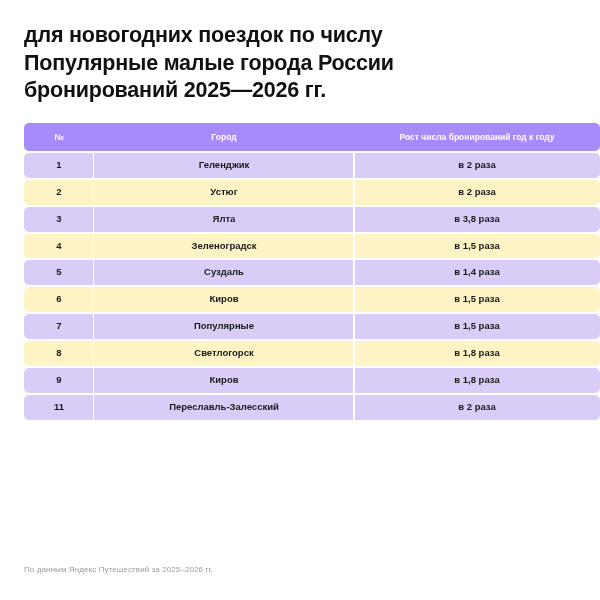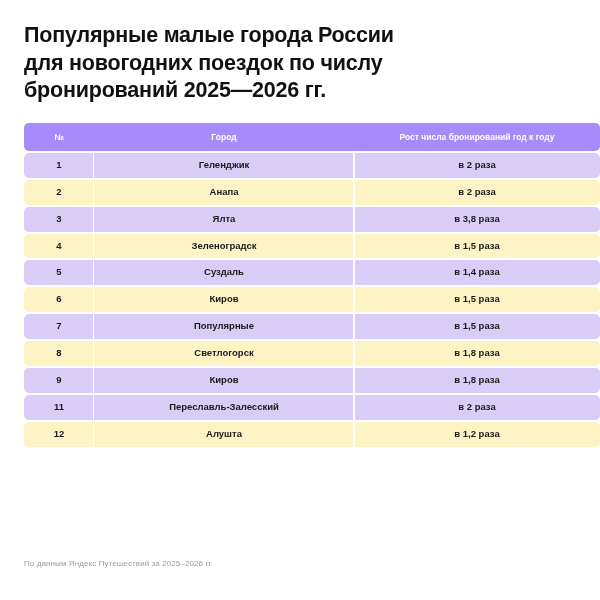--- a/index.html
+++ b/index.html
@@ -86,54 +86,54 @@
     right: -1px;
     top: 0;
     bottom: 0;
     width: 2px;
     background: #ffffff;
   }
 
   .footnote {
     position: absolute;
     left: 24px;
-    bottom: 32px;
+    bottom: 26px;
     font-size: 8px;
     color: #9b9ba3;
     letter-spacing: 0.1px;
   }
 </style>
 </head>
 <body>
 
 <div class="page">
 
   <h1 class="title">
+    <span class="title-line">для новогодних поездок по числу</span>
     <span class="title-line">Популярные малые города России</span>
-    <span class="title-line">для новогодних поездок по числу</span>
     <span class="title-line">бронирований  2025—2026 гг.</span>
   </h1>
 
   <table class="rank-table">
     <thead>
       <tr>
         <th class="col-num">№</th>
         <th class="col-city">Город</th>
         <th class="col-growth">Рост числа бронирований год к году</th>
       </tr>
     </thead>
     <tbody>
       <tr class="row-purple">
         <td class="c-num">1</td>
         <td class="c-city">Геленджик</td>
         <td class="c-growth">в 2 раза</td>
       </tr>
       <tr class="row-yellow">
         <td class="c-num">2</td>
-        <td class="c-city">Анапа</td>
+        <td class="c-city">Устюг</td>
         <td class="c-growth">в 2 раза</td>
       </tr>
       <tr class="row-purple">
         <td class="c-num">3</td>
         <td class="c-city">Ялта</td>
         <td class="c-growth">в 3,8 раза</td>
       </tr>
       <tr class="row-yellow">
         <td class="c-num">4</td>
         <td class="c-city">Зеленоградск</td>
@@ -162,22 +162,17 @@
       <tr class="row-purple">
         <td class="c-num">9</td>
         <td class="c-city">Киров</td>
         <td class="c-growth">в 1,8 раза</td>
       </tr>
       <tr class="row-purple">
         <td class="c-num">11</td>
         <td class="c-city">Переславль-Залесский</td>
         <td class="c-growth">в 2 раза</td>
       </tr>
-      <tr class="row-yellow">
-        <td class="c-num">12</td>
-        <td class="c-city">Алушта</td>
-        <td class="c-growth">в 1,2 раза</td>
-      </tr>
     </tbody>
   </table>
 
   <div class="footnote">По данным Яндекс Путешествий за 2025–2026 гг.</div>
 </div>
 
 </body></html>

